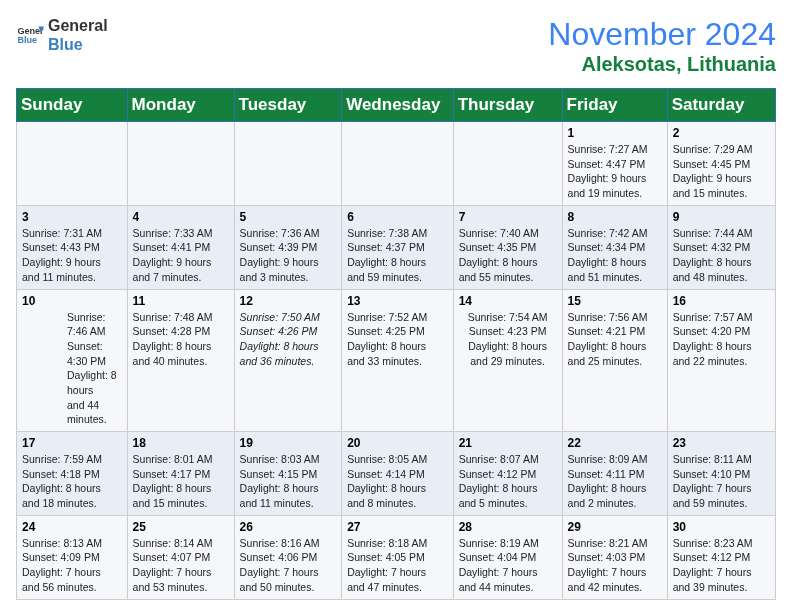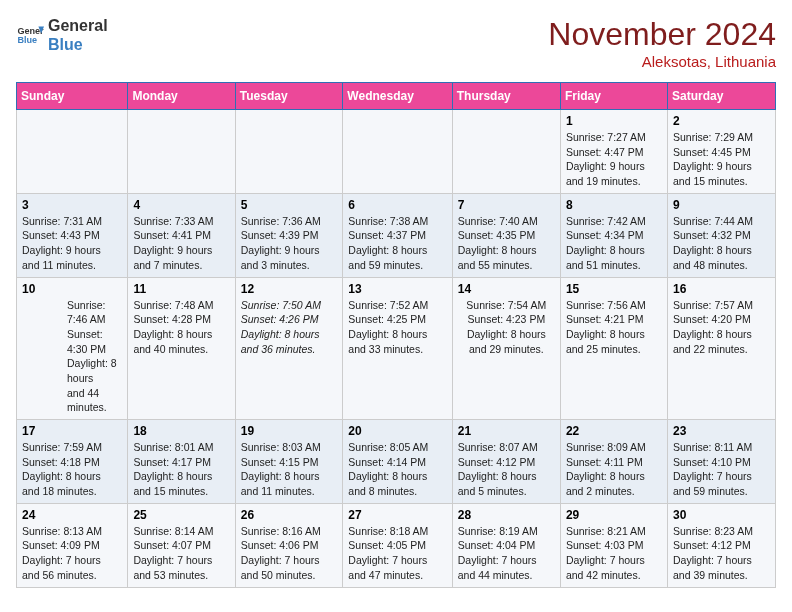--- a/index.html
+++ b/index.html
@@ -24,37 +24,38 @@
     .logo-icon {
       width: 28px;
       height: 28px;
     }
     .title-block {
       text-align: right;
     }
     .month-title {
       font-size: 32px;
       font-weight: normal;
-      color: #7f1d1d;
+      color: #3b82f6;
     }
     .location {
-      font-size: 15px;
-      color: #b91c1c;
+      font-size: 20px;
+      color: #15803d;
+      font-weight: bold;
     }
     .calendar-table {
       width: 100%;
       border-collapse: collapse;
       font-size: 11px;
     }
     .calendar-table thead tr th {
-      background-color: #ec4899;
+      background-color: #15803d;
       color: #fff;
       padding: 6px 4px;
       text-align: left;
-      font-size: 12px;
+      font-size: 17px;
       font-weight: bold;
       border: 1px solid #2f6eb5;
     }
     .calendar-table tbody tr td {
       border: 1px solid #ccc;
       vertical-align: top;
       padding: 4px 5px;
       width: 113px;
       min-height: 80px;
       background: #fff;

